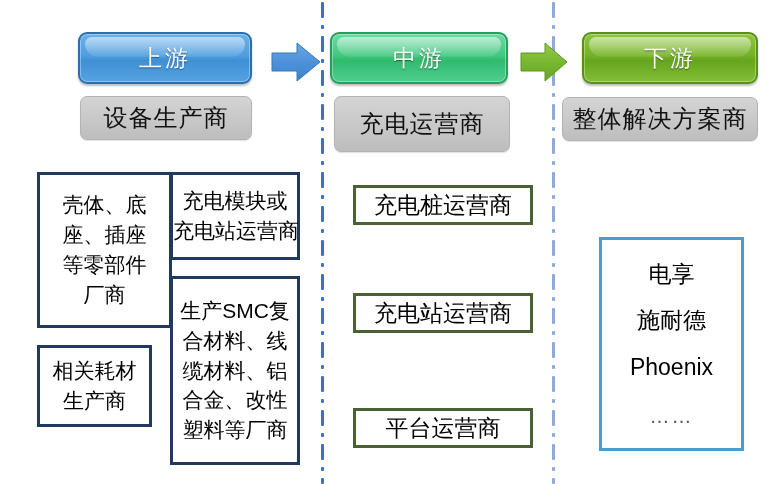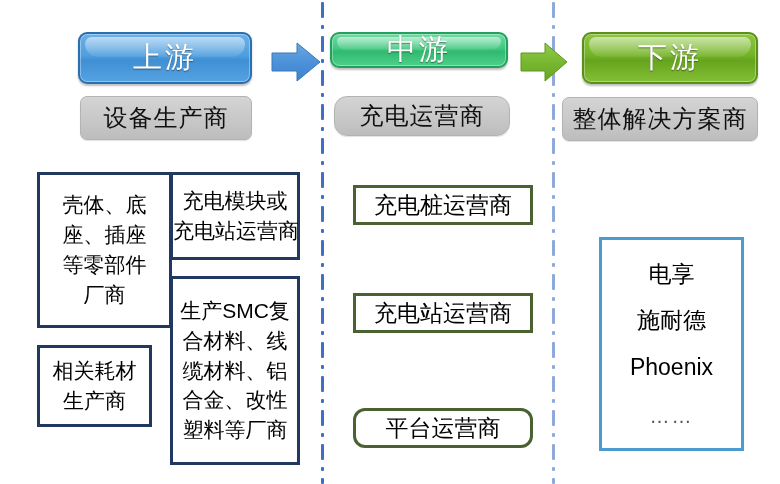--- a/index.html
+++ b/index.html
@@ -17,21 +17,21 @@
     position:absolute;top:0;width:3px;height:484px;
   }
   .divider .seg{position:absolute;left:0;width:3px;border-radius:1px;}
 
   
   .pill{
     position:absolute;
     border-radius:9px;
     box-sizing:border-box;
     display:flex;align-items:center;justify-content:center;
-    font-size:29px;
+    font-size:23px;
     color:#ffffff;
     text-shadow:0 1px 1px rgba(0,0,0,.45);
     letter-spacing:3px;
     font-family:"DejaVu Serif","Liberation Serif",serif;
   }
   .pill .sheen{
     position:absolute;left:5px;right:5px;top:3px;height:42%;
     border-radius:7px 7px 14px 14px;
     background:linear-gradient(to bottom,rgba(255,255,255,.55),rgba(255,255,255,.06));
     pointer-events:none;
@@ -202,38 +202,38 @@
         <linearGradient id="agb" x1="0" y1="0" x2="0" y2="1">
           <stop offset="0%" stop-color="#6aa9e0"></stop>
           <stop offset="55%" stop-color="#4a90d9"></stop>
           <stop offset="100%" stop-color="#3f82c8"></stop>
         </linearGradient>
       </defs>
       <path d="M2,13 L27,13 L27,3 L50,22 L27,41 L27,31 L2,31 Z" fill="url(#agb)" stroke="#3778bb" stroke-width="1"></path>
     </svg>
   </div>
 
-  <div class="pill pill-green" style="left:330px;top:32px;width:178px;height:36px;">
+  <div class="pill pill-green" style="left:330px;top:32px;width:178px;height:52px;">
     <span class="sheen"></span>
     <span class="lbl">中游</span>
   </div>
 
-  <div class="graybar" style="left:334px;top:96px;width:176px;height:40px;border-radius:13px;">
+  <div class="graybar" style="left:334px;top:96px;width:176px;height:56px;">
     <span>充电运营商</span>
   </div>
 
   <div class="boxframe olivebox" style="left:353px;top:293px;width:180px;height:40px;">
     <span class="line t23">充电站运营商</span>
   </div>
 
   <div class="boxframe olivebox" style="left:353px;top:185px;width:180px;height:40px;">
     <span class="line t23">充电桩运营商</span>
   </div>
 
-  <div class="boxframe olivebox" style="left:353px;top:408px;width:180px;height:40px;border-radius:12px;">
+  <div class="boxframe olivebox" style="left:353px;top:408px;width:180px;height:40px;">
     <span class="line t23">平台运营商</span>
   </div>
 
   <div class="arrow" style="left:519px;top:40px;width:50px;height:44px;">
     <svg width="50" height="44" viewBox="0 0 50 44">
       <defs>
         <linearGradient id="agg" x1="0" y1="0" x2="0" y2="1">
           <stop offset="0%" stop-color="#94ca4a"></stop>
           <stop offset="55%" stop-color="#76b62f"></stop>
           <stop offset="100%" stop-color="#69a526"></stop>

